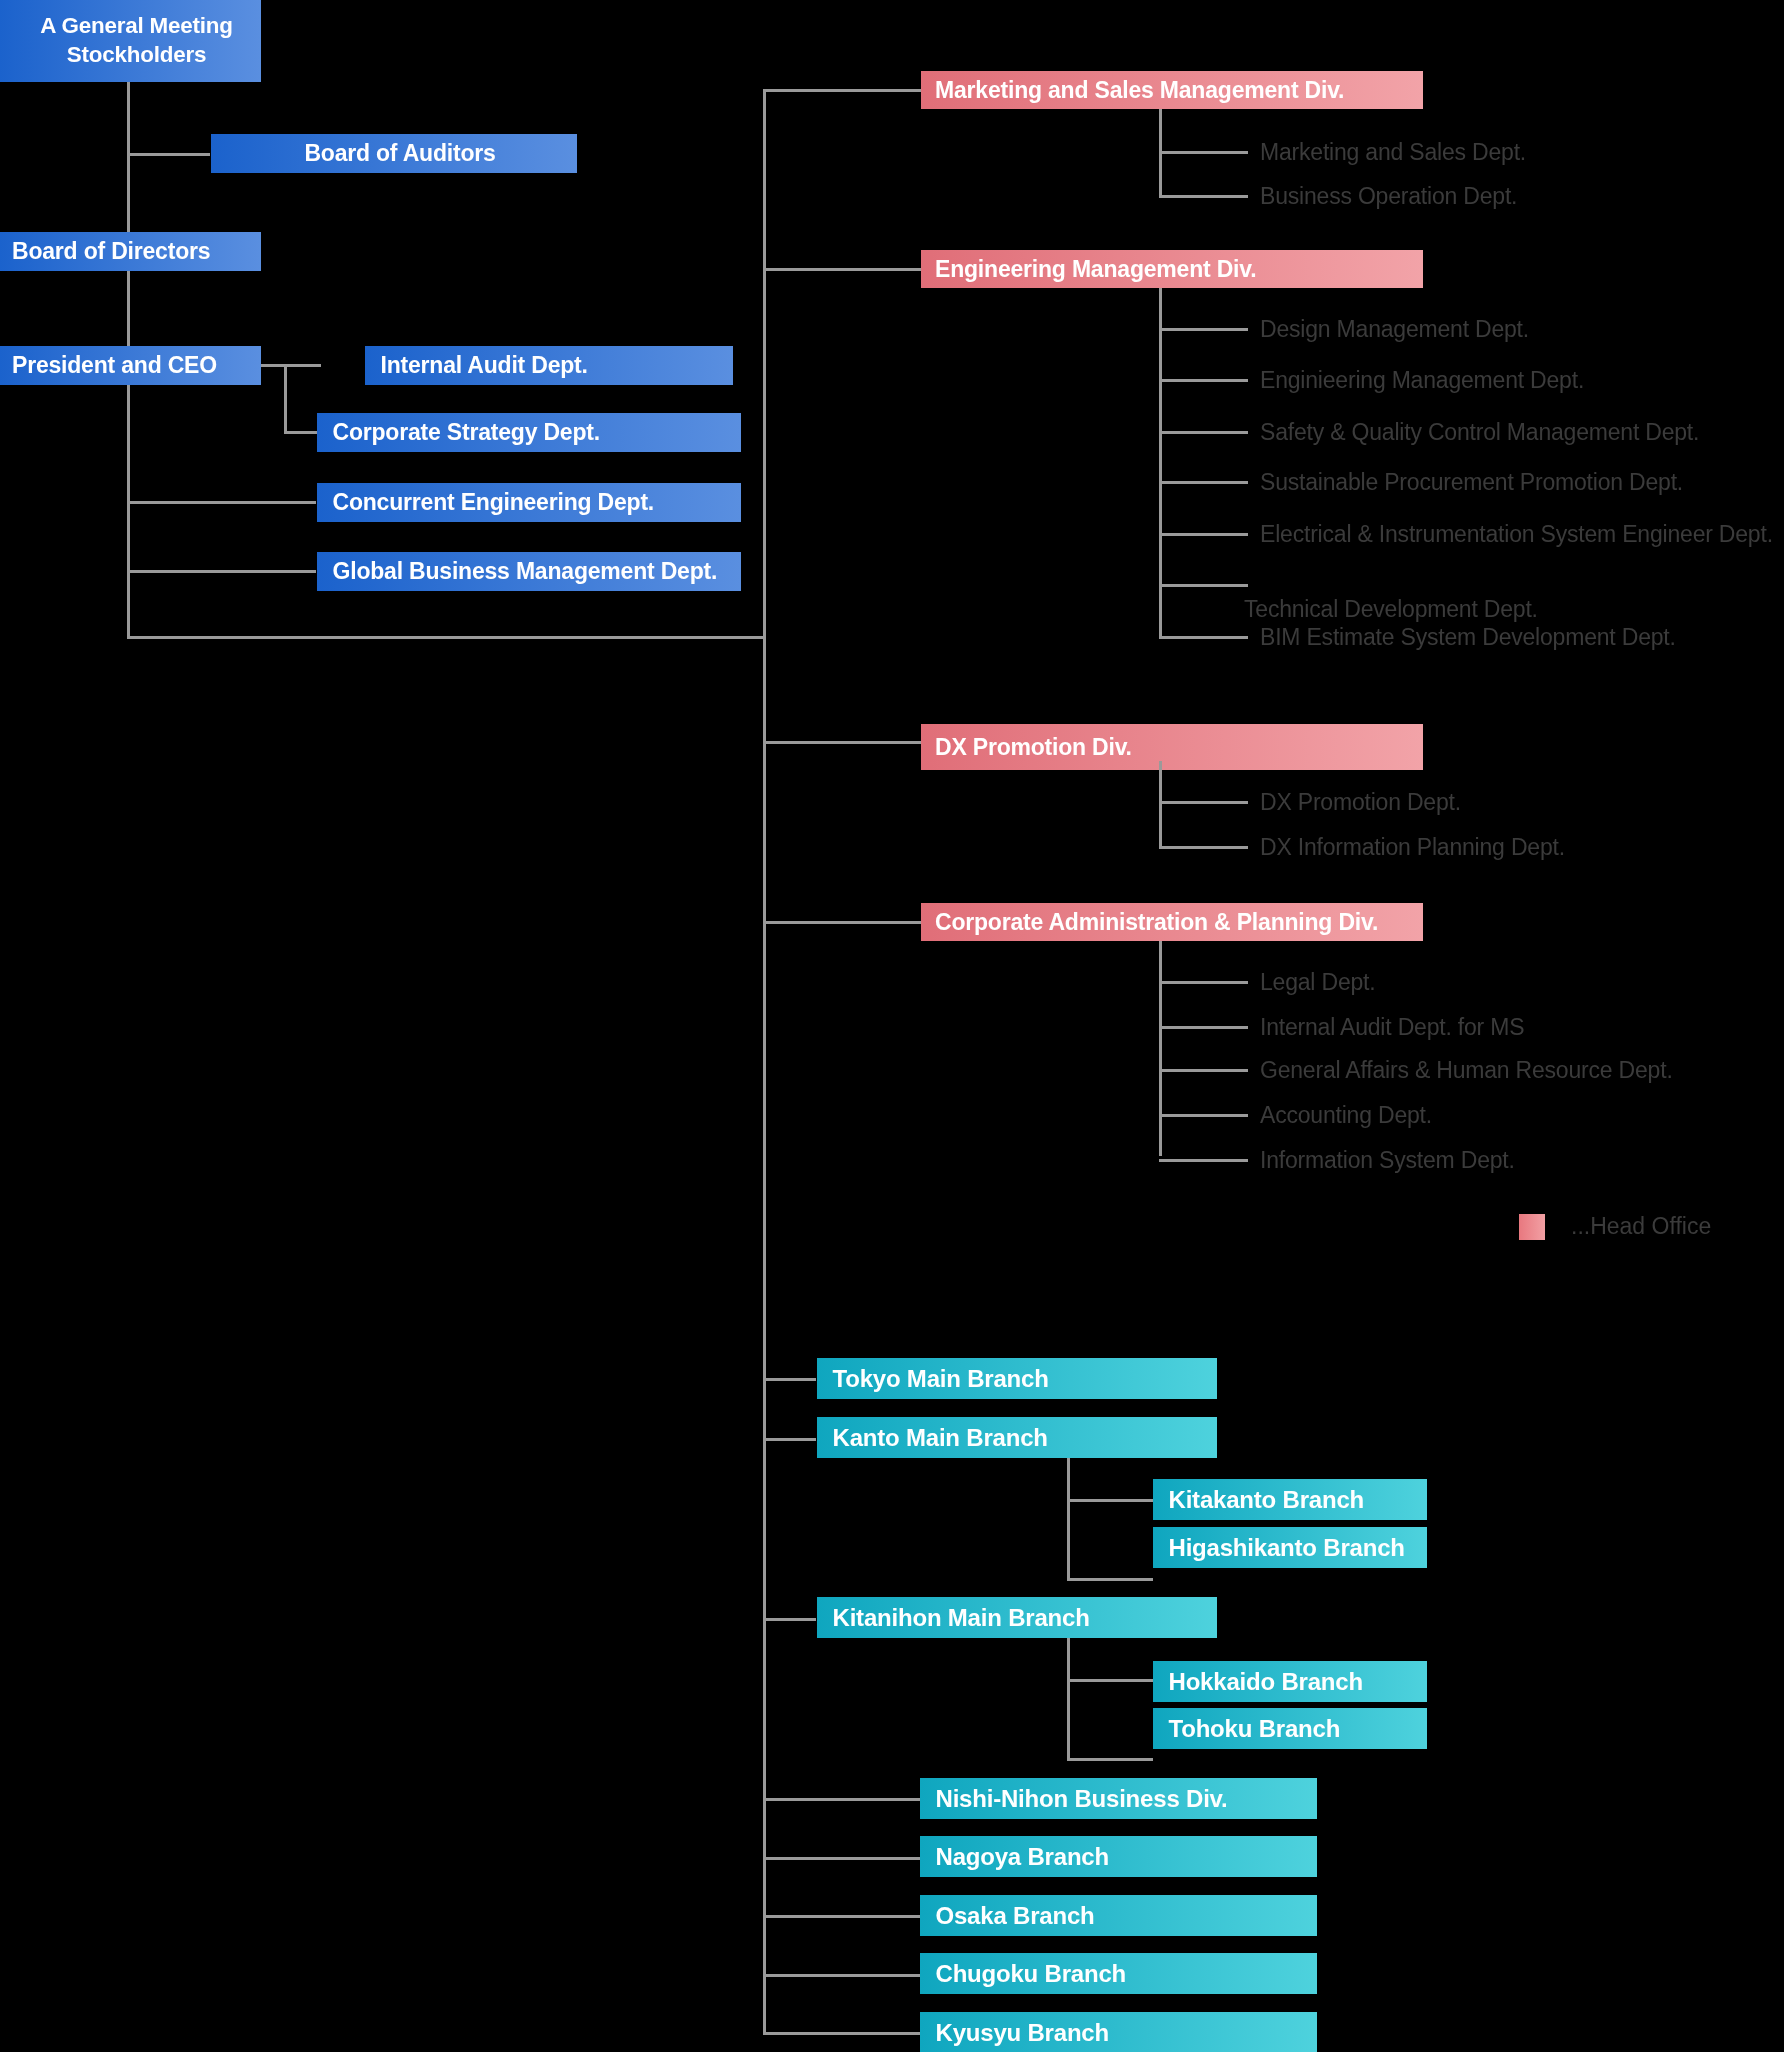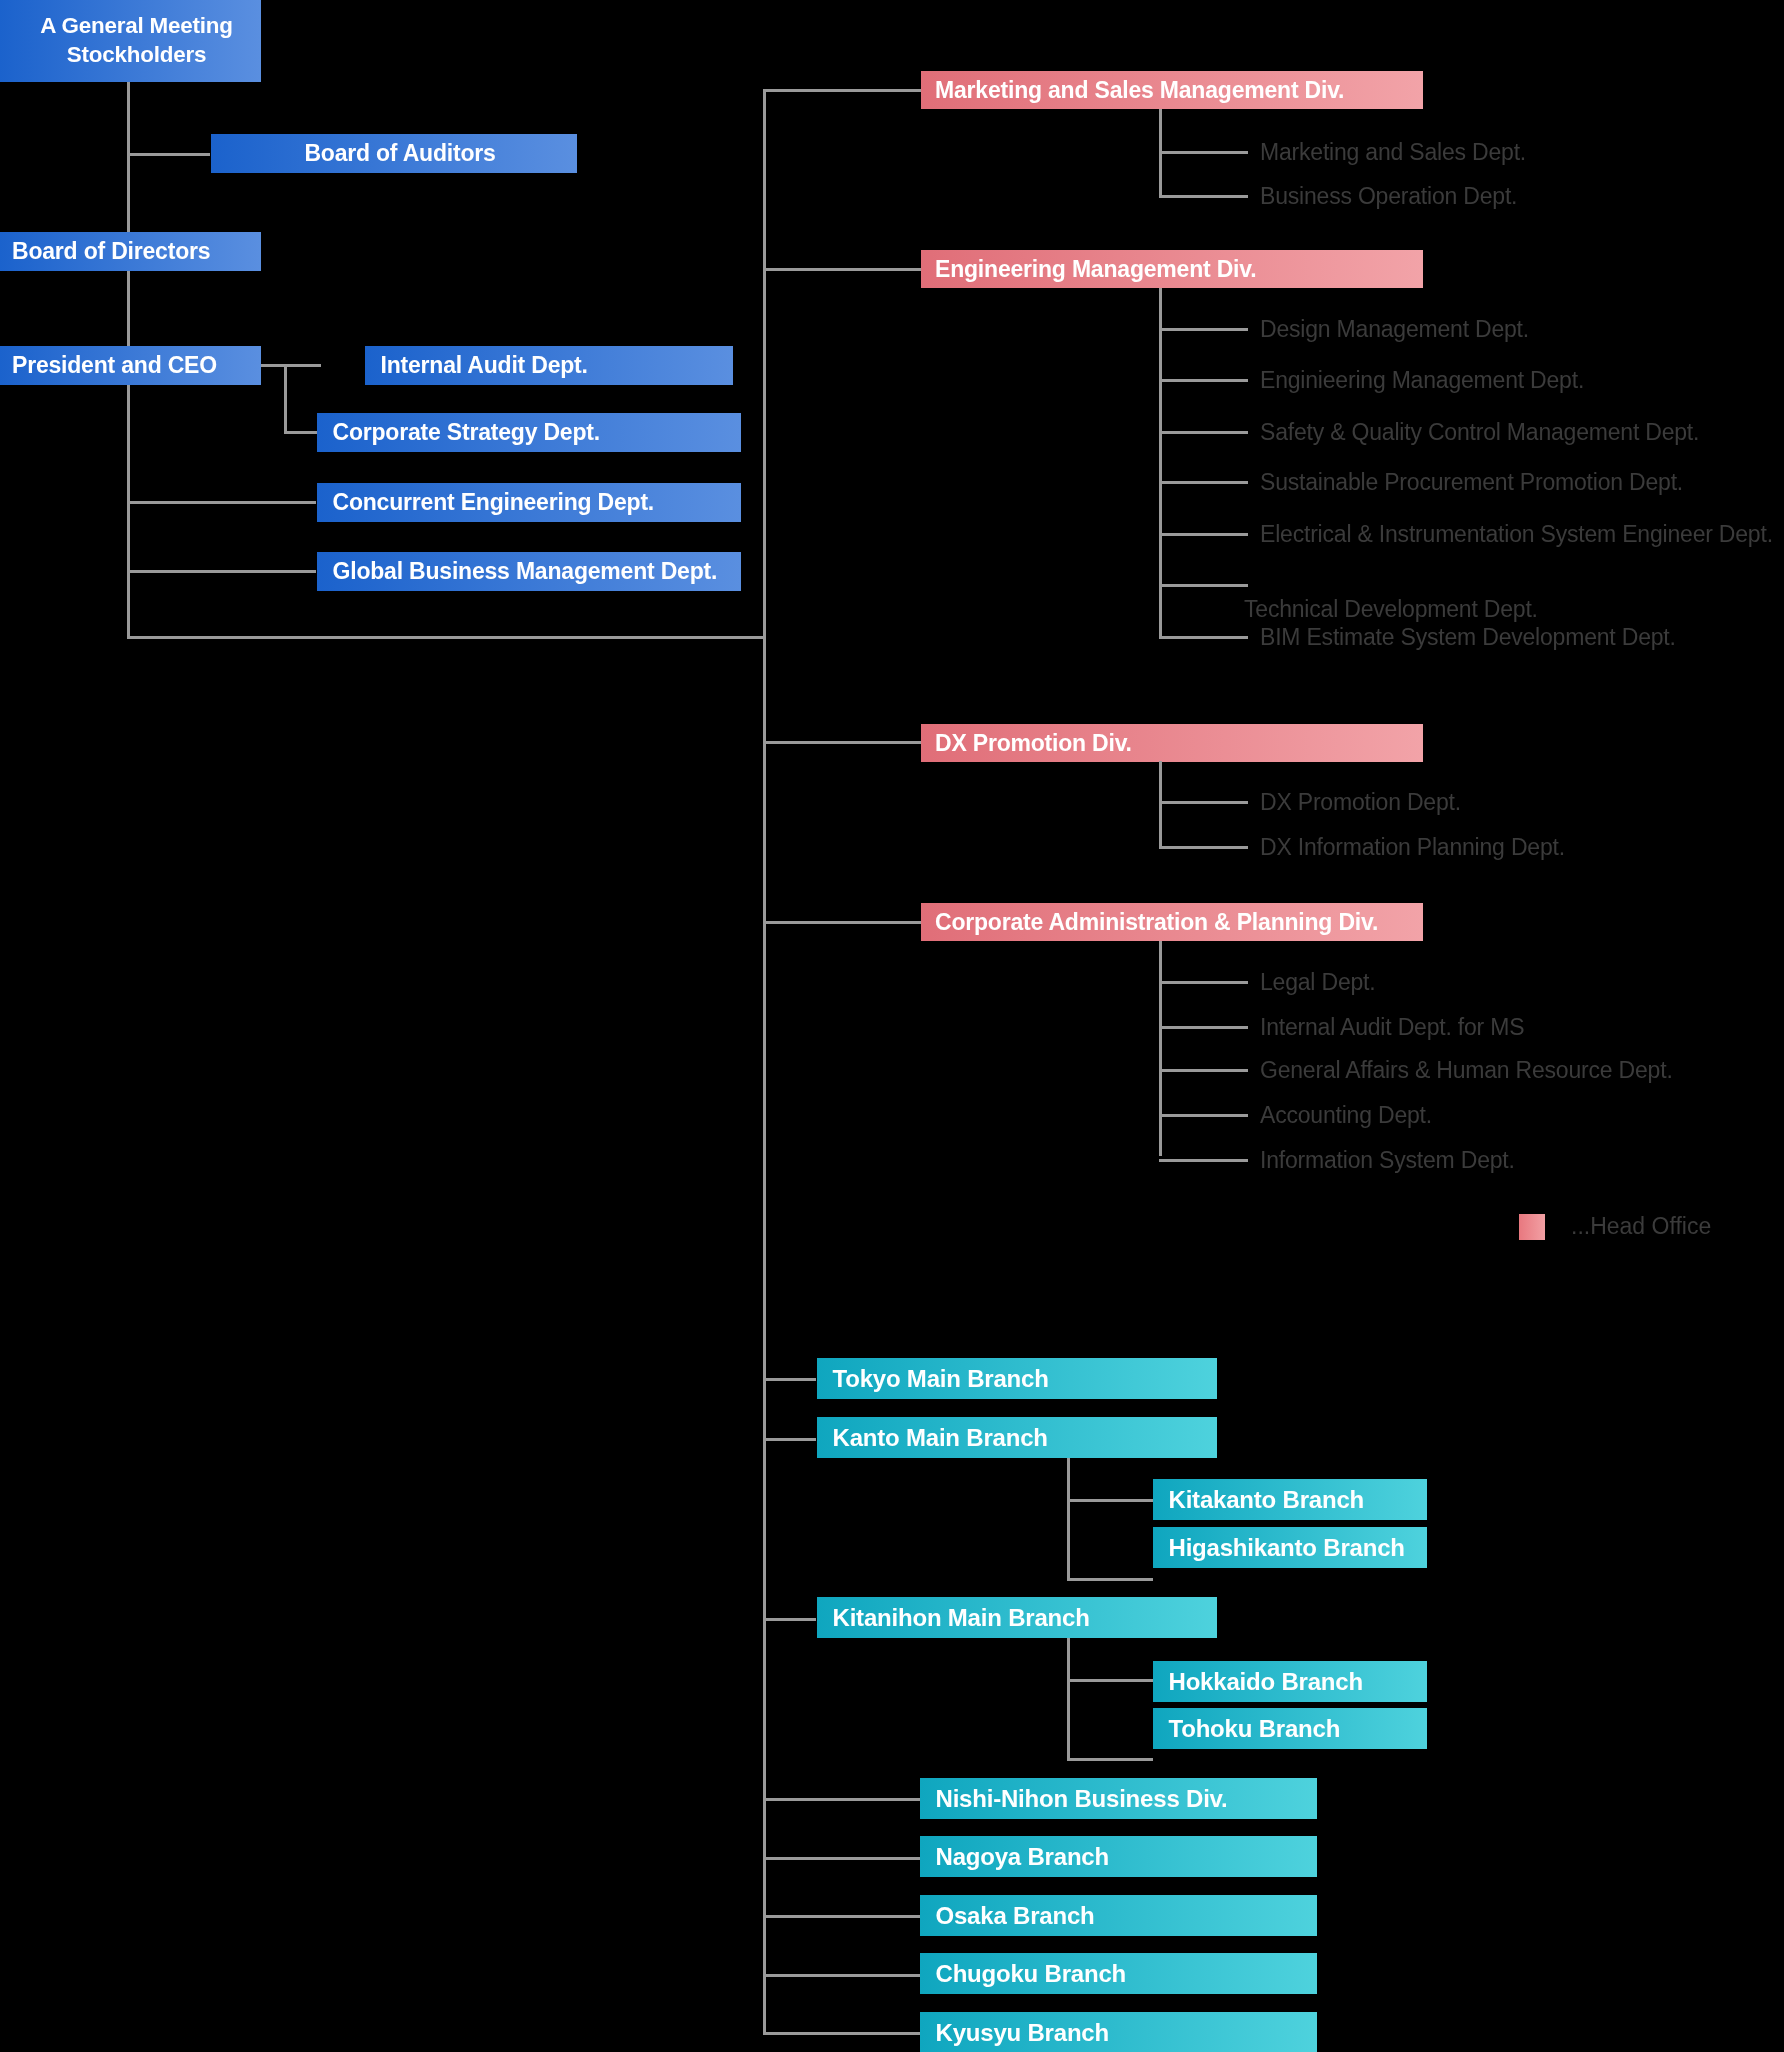--- a/index.html
+++ b/index.html
@@ -168,21 +168,21 @@
   <div class="ln lnh" style="left:1159px;top:584px;width:89px;"></div>
   <div class="ln lnh" style="left:1159px;top:636px;width:89px;"></div>
   <div class="dept" style="left:1260px;top:316px;">Design Management Dept.</div>
   <div class="dept" style="left:1260px;top:367px;">Enginieering Management Dept.</div>
   <div class="dept" style="left:1260px;top:419px;">Safety &amp; Quality Control Management Dept.</div>
   <div class="dept" style="left:1260px;top:469px;">Sustainable Procurement Promotion Dept.</div>
   <div class="dept" style="left:1260px;top:521px;">Electrical &amp; Instrumentation System  Engineer Dept.</div>
   <div class="dept" style="left:1244px;top:572px;margin-top:24px;">Technical Development Dept.</div>
   <div class="dept" style="left:1260px;top:624px;">BIM Estimate System Development Dept.</div>
 
-  <div class="box pink" style="left:921px;top:724px;width:502px;height:38px;">
+  <div class="box pink" style="left:921px;top:724px;width:502px;height:46px;">
     <span>DX Promotion Div.</span>
   </div>
   <div class="ln lnv" style="left:1159px;top:761px;height:87px;"></div>
   <div class="ln lnh" style="left:1159px;top:801px;width:89px;"></div>
   <div class="ln lnh" style="left:1159px;top:846px;width:89px;"></div>
   <div class="dept" style="left:1260px;top:789px;">DX Promotion Dept.</div>
   <div class="dept" style="left:1260px;top:834px;">DX Information Planning Dept.</div>
 
   <div class="box pink" style="left:921px;top:903px;width:502px;height:38px;">
     <span>Corporate Administration &amp; Planning Div.</span>

